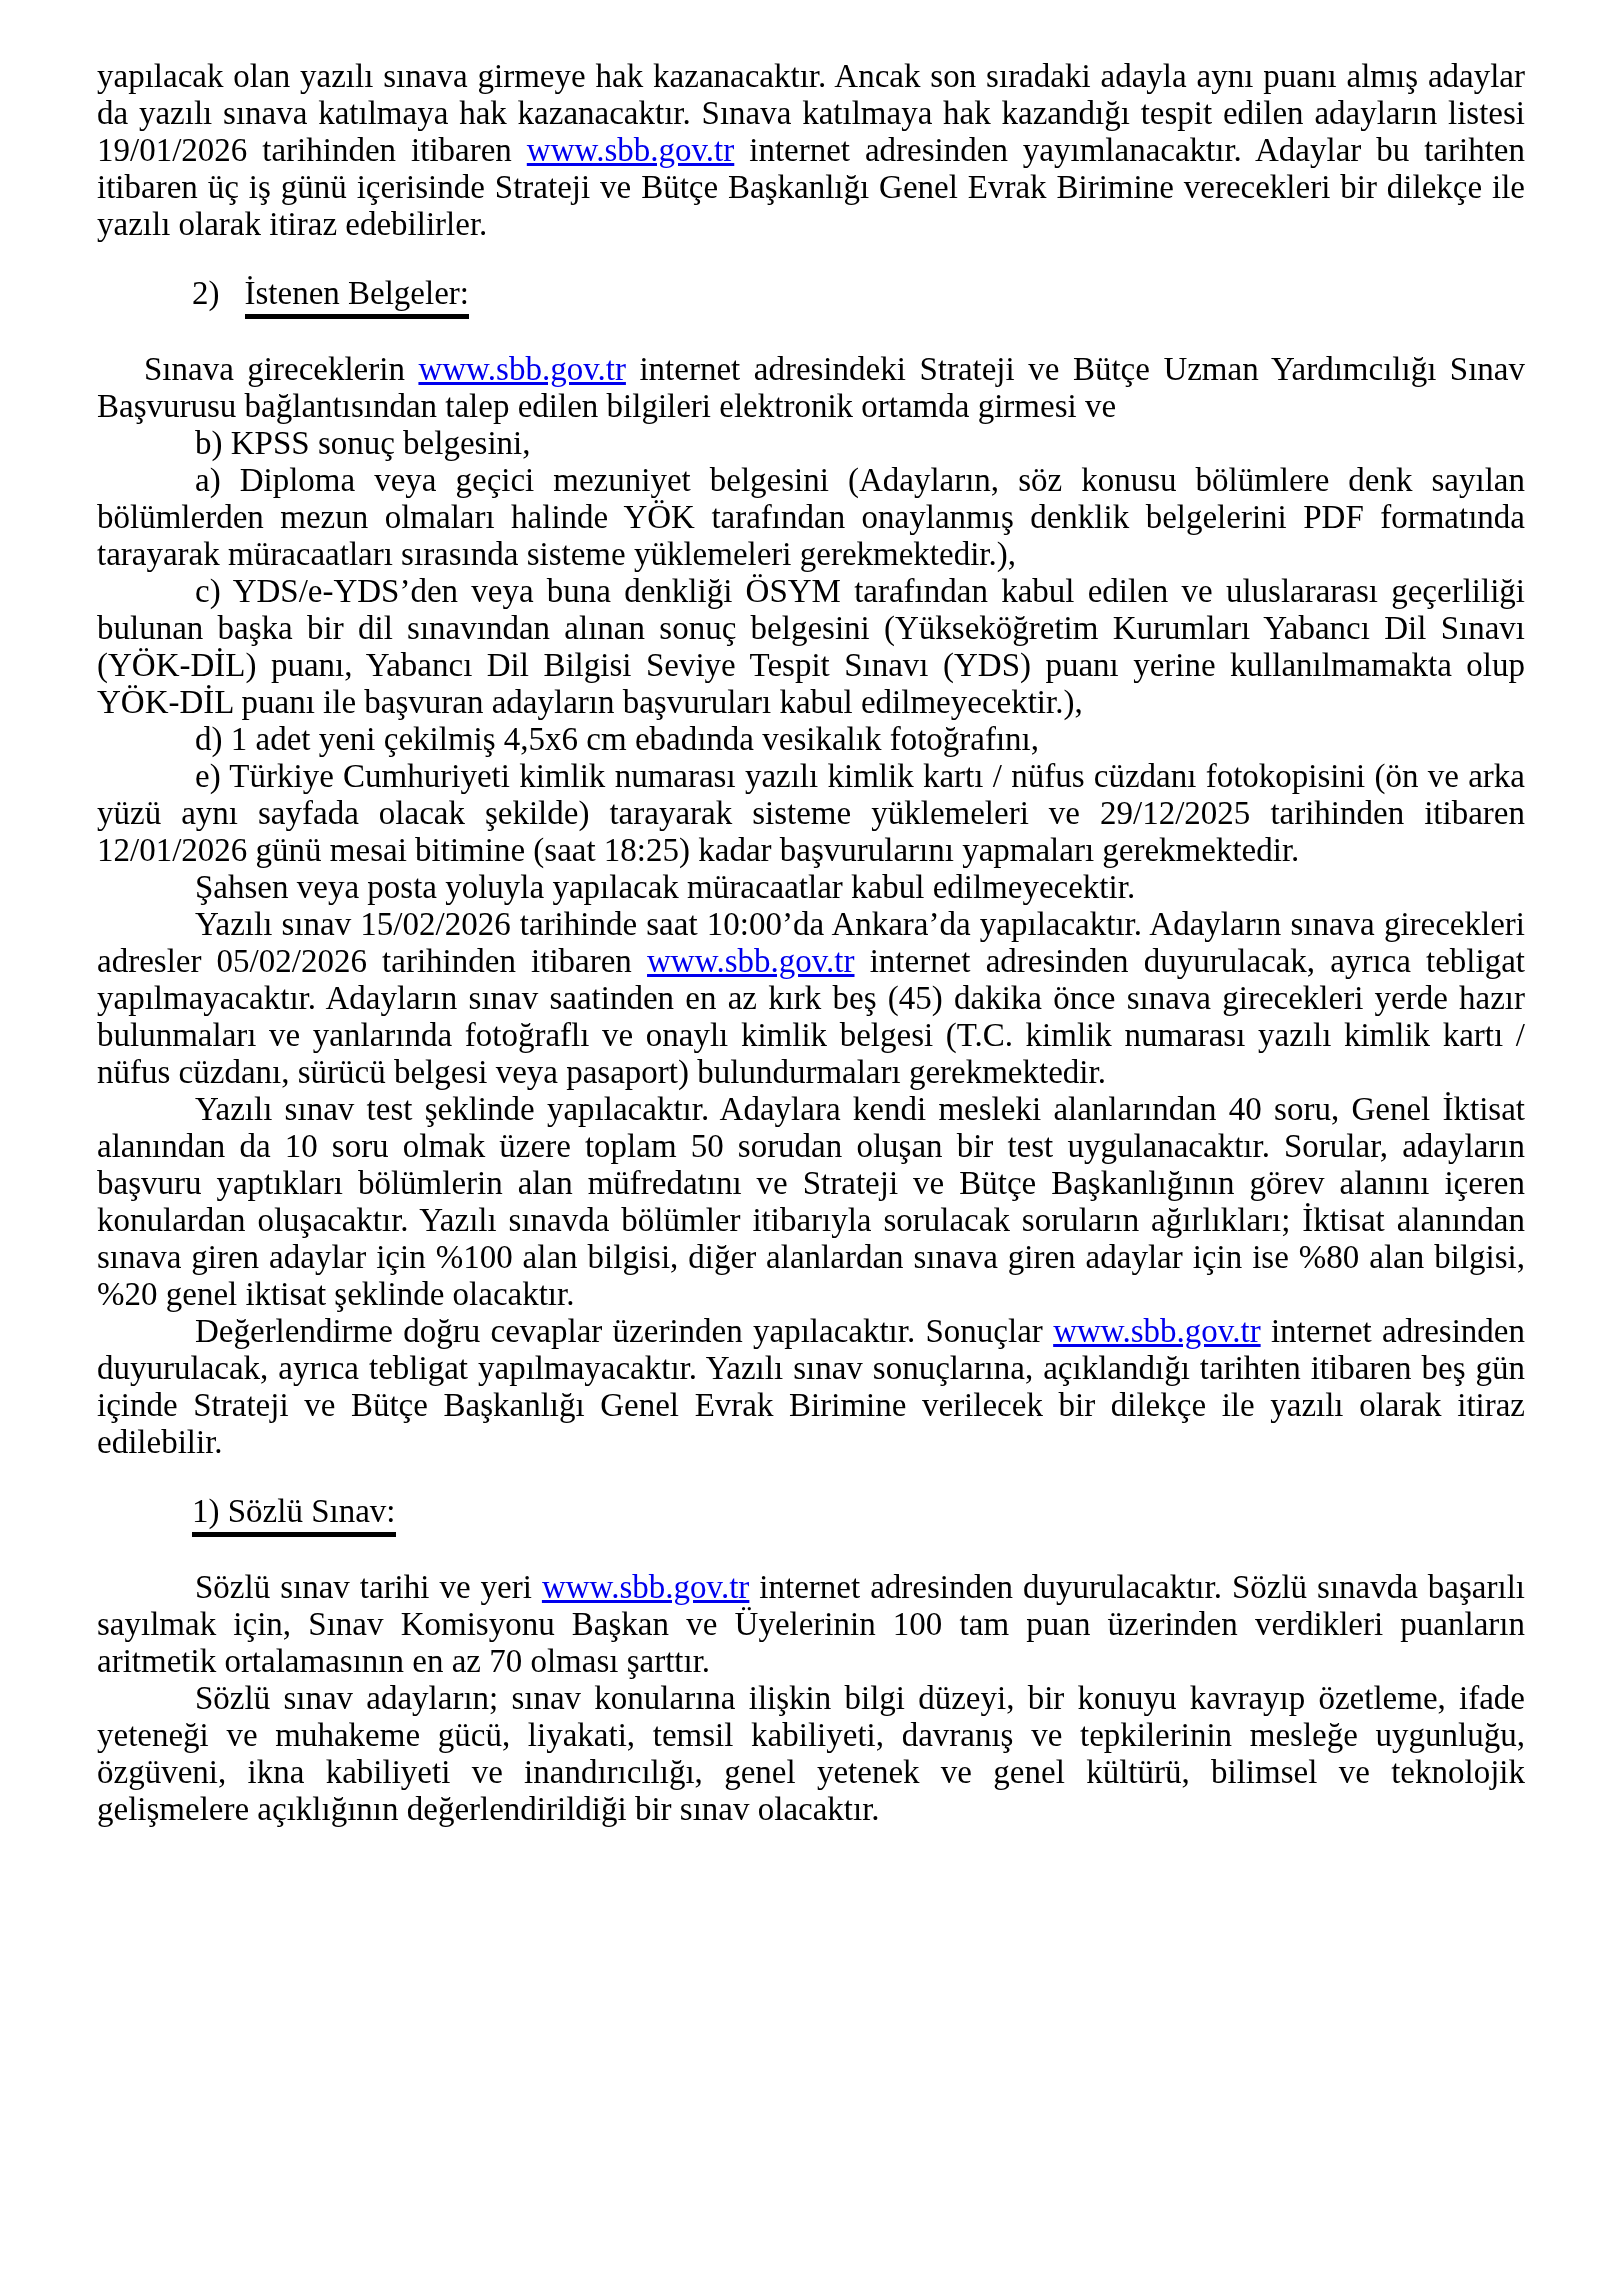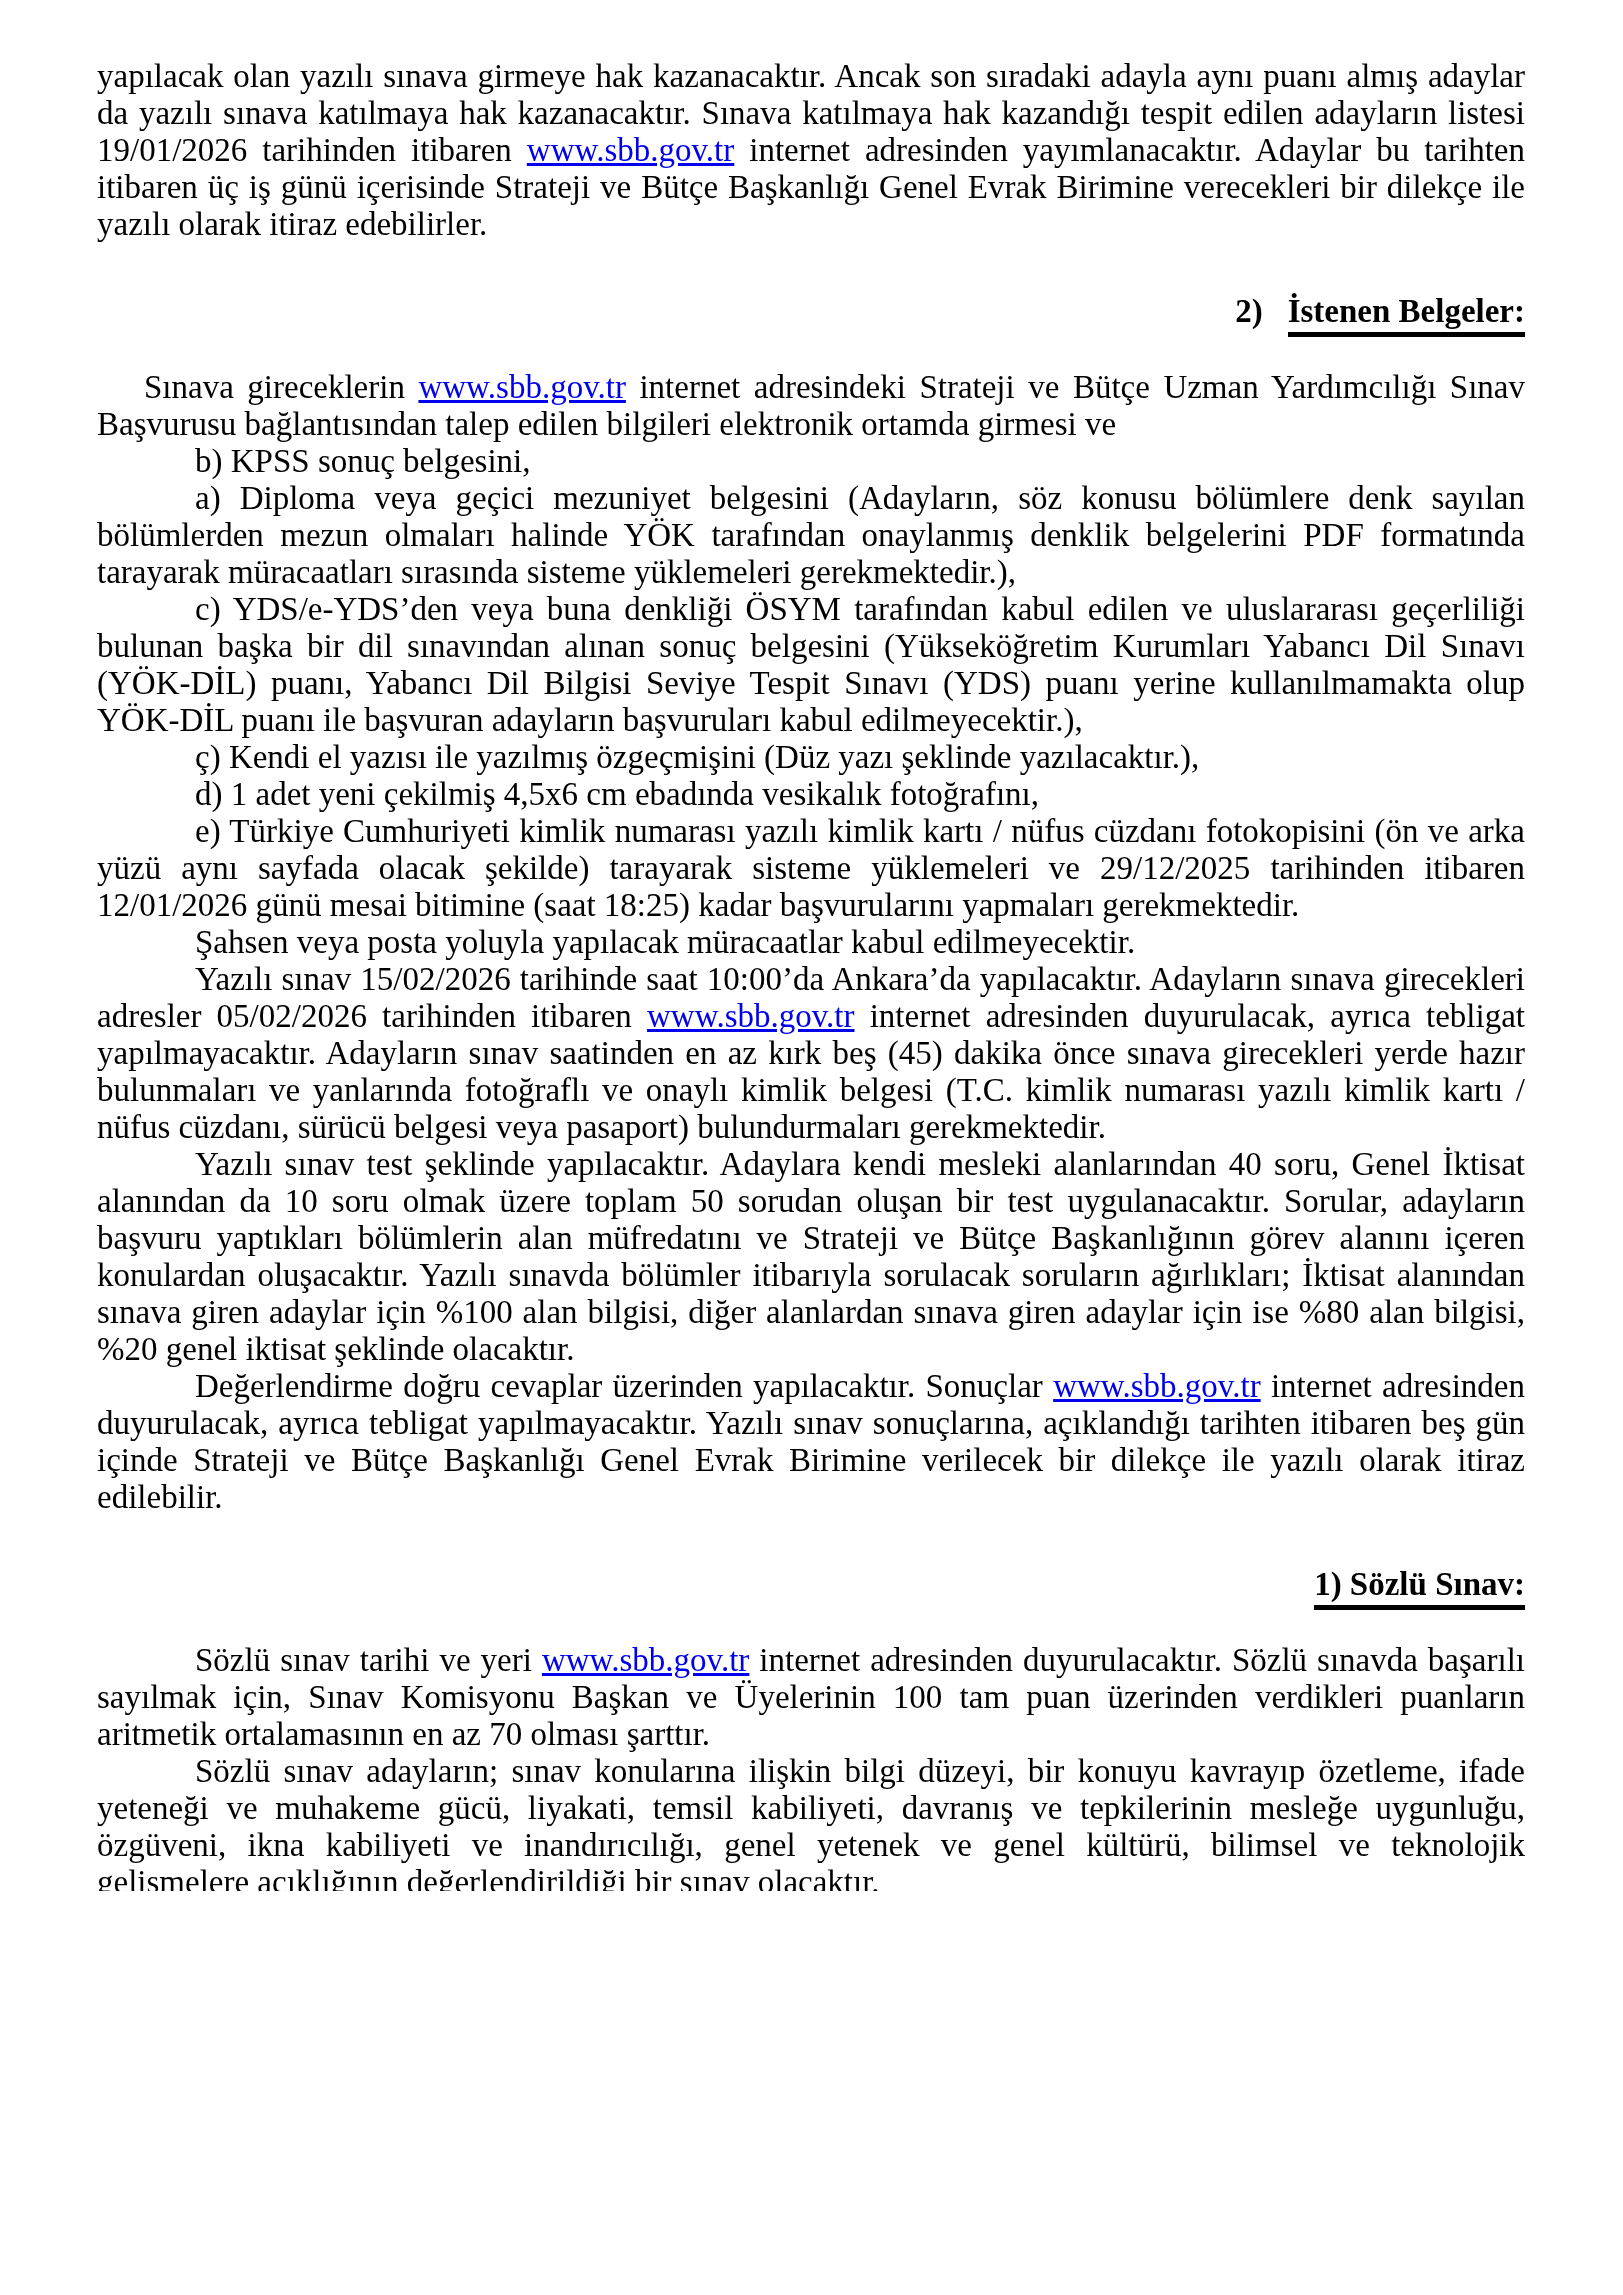--- a/index.html
+++ b/index.html
@@ -21,23 +21,23 @@
     width: 1428px;
     font-size: 33px;
     line-height: 37px;
     text-align: justify;
   }
   p.para { margin: 0; padding: 0; }
   .indent-none  { text-indent: 0; }
   .indent-small { text-indent: 47px; }
   .indent-tab   { text-indent: 98px; }
   .heading {
-    margin: 50px 0 39px 0;
-    font-weight: bold;
-    text-align: right;
+    margin: 32px 0 39px 0;
+    font-weight: normal;
+    text-align: left;
     text-indent: 95px;
     line-height: 37px;
   }
   .heading-gap { display: inline-block; width: 25px; }
   .heading-underline {
     border-bottom: 5.2px solid #000;
     padding-bottom: 3.3px;
   }
   .doc-link {
     color: #0000ee;
@@ -57,21 +57,20 @@
 <body>
 
 <div class="page">
   <div class="content">
       <p class="para indent-none">yapılacak olan yazılı sınava girmeye hak kazanacaktır. Ancak son sıradaki adayla aynı puanı almış adaylar da yazılı sınava katılmaya hak kazanacaktır. Sınava katılmaya hak kazandığı tespit edilen adayların listesi 19/01/2026 tarihinden itibaren <a class="doc-link">www.sbb.gov.tr</a> internet adresinden yayımlanacaktır. Adaylar bu tarihten itibaren üç iş günü içerisinde Strateji ve Bütçe Başkanlığı Genel Evrak Birimine verecekleri bir dilekçe ile yazılı olarak itiraz edebilirler.</p>
       <div class="heading"><span>2)</span><span class="heading-gap"></span><span class="heading-underline">İstenen Belgeler:</span></div>
       <p class="para indent-small">Sınava gireceklerin <a class="doc-link">www.sbb.gov.tr</a> internet adresindeki Strateji ve Bütçe Uzman Yardımcılığı Sınav Başvurusu bağlantısından talep edilen bilgileri elektronik ortamda girmesi ve</p>
       <p class="para indent-tab">b) KPSS sonuç belgesini,</p>
       <p class="para indent-tab">a) Diploma veya geçici mezuniyet belgesini (Adayların, söz konusu bölümlere denk sayılan bölümlerden mezun olmaları halinde YÖK tarafından onaylanmış denklik belgelerini PDF formatında tarayarak müracaatları sırasında sisteme yüklemeleri gerekmektedir.),</p>
       <p class="para indent-tab">c) YDS/e-YDS’den veya buna denkliği ÖSYM tarafından kabul edilen ve uluslararası geçerliliği bulunan başka bir dil sınavından alınan sonuç belgesini (Yükseköğretim Kurumları Yabancı Dil Sınavı (YÖK-DİL) puanı, Yabancı Dil Bilgisi Seviye Tespit Sınavı (YDS) puanı yerine kullanılmamakta olup YÖK-DİL puanı ile başvuran adayların başvuruları kabul edilmeyecektir.),</p>
-      <p class="para indent-tab">ç) Kendi el yazısı ile yazılmış özgeçmişini (Düz yazı şeklinde yazılacaktır.),</p>
       <p class="para indent-tab">d) 1 adet yeni çekilmiş 4,5x6 cm ebadında vesikalık fotoğrafını,</p>
       <p class="para indent-tab">e) Türkiye Cumhuriyeti kimlik numarası yazılı kimlik kartı / nüfus cüzdanı fotokopisini (ön ve arka yüzü aynı sayfada olacak şekilde) tarayarak sisteme yüklemeleri ve 29/12/2025 tarihinden itibaren 12/01/2026 günü mesai bitimine (saat 18:25) kadar başvurularını yapmaları gerekmektedir.</p>
       <p class="para indent-tab">Şahsen veya posta yoluyla yapılacak müracaatlar kabul edilmeyecektir.</p>
       <p class="para indent-tab">Yazılı sınav 15/02/2026 tarihinde saat 10:00’da Ankara’da yapılacaktır. Adayların sınava girecekleri adresler 05/02/2026 tarihinden itibaren <a class="doc-link">www.sbb.gov.tr</a> internet adresinden duyurulacak, ayrıca tebligat yapılmayacaktır. Adayların sınav saatinden en az kırk beş (45) dakika önce sınava girecekleri yerde hazır bulunmaları ve yanlarında fotoğraflı ve onaylı kimlik belgesi (T.C. kimlik numarası yazılı kimlik kartı / nüfus cüzdanı, sürücü belgesi veya pasaport) bulundurmaları gerekmektedir.</p>
       <p class="para indent-tab">Yazılı sınav test şeklinde yapılacaktır. Adaylara kendi mesleki alanlarından 40 soru, Genel İktisat alanından da 10 soru olmak üzere toplam 50 sorudan oluşan bir test uygulanacaktır. Sorular, adayların başvuru yaptıkları bölümlerin alan müfredatını ve Strateji ve Bütçe Başkanlığının görev alanını içeren konulardan oluşacaktır. Yazılı sınavda bölümler itibarıyla sorulacak soruların ağırlıkları; İktisat alanından sınava giren adaylar için %100 alan bilgisi, diğer alanlardan sınava giren adaylar için ise %80 alan bilgisi, %20 genel iktisat şeklinde olacaktır.</p>
       <p class="para indent-tab">Değerlendirme doğru cevaplar üzerinden yapılacaktır. Sonuçlar <a class="doc-link">www.sbb.gov.tr</a> internet adresinden duyurulacak, ayrıca tebligat yapılmayacaktır. Yazılı sınav sonuçlarına, açıklandığı tarihten itibaren beş gün içinde Strateji ve Bütçe Başkanlığı Genel Evrak Birimine verilecek bir dilekçe ile yazılı olarak itiraz edilebilir.</p>
       <div class="heading"><span class="heading-underline">1) Sözlü Sınav:</span></div>
       <p class="para indent-tab">Sözlü sınav tarihi ve yeri <a class="doc-link">www.sbb.gov.tr</a> internet adresinden duyurulacaktır. Sözlü sınavda başarılı sayılmak için, Sınav Komisyonu Başkan ve Üyelerinin 100 tam puan üzerinden verdikleri puanların aritmetik ortalamasının en az 70 olması şarttır.</p>
       <p class="para indent-tab">Sözlü sınav adayların; sınav konularına ilişkin bilgi düzeyi, bir konuyu kavrayıp özetleme, ifade yeteneği ve muhakeme gücü, liyakati, temsil kabiliyeti, davranış ve tepkilerinin mesleğe uygunluğu, özgüveni, ikna kabiliyeti ve inandırıcılığı, genel yetenek ve genel kültürü, bilimsel ve teknolojik gelişmelere açıklığının değerlendirildiği bir sınav olacaktır.</p>
     </div>

